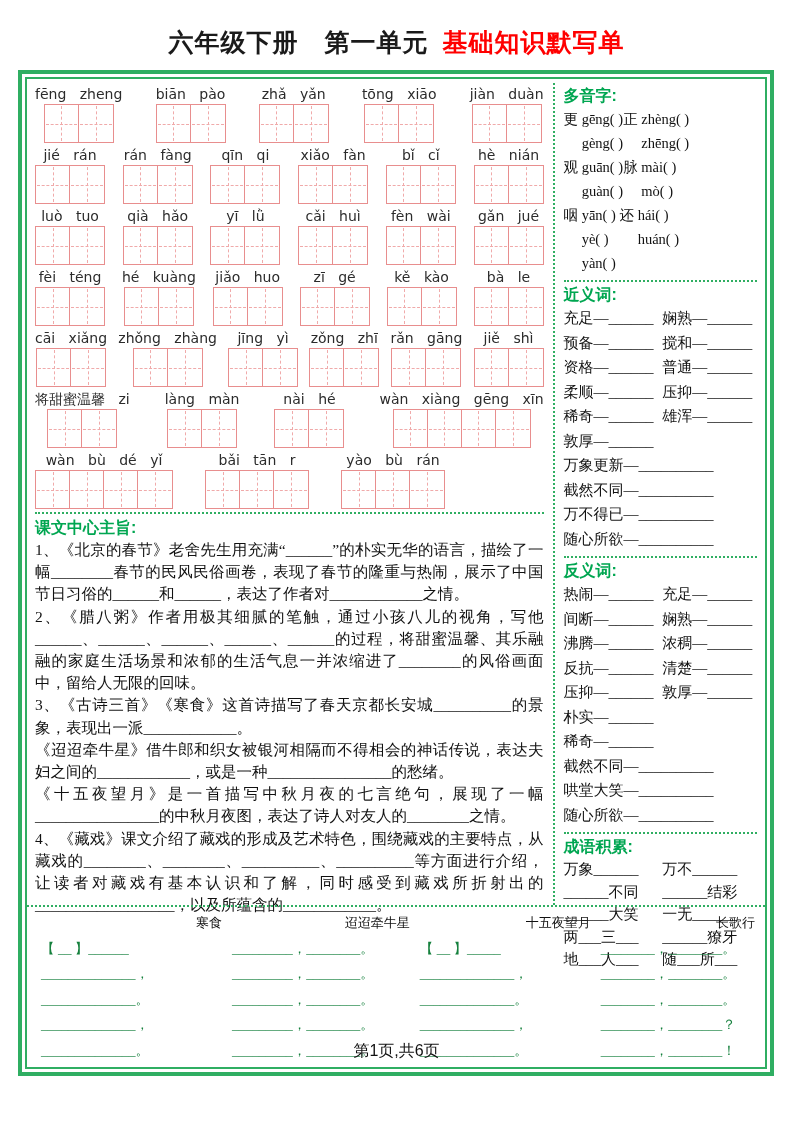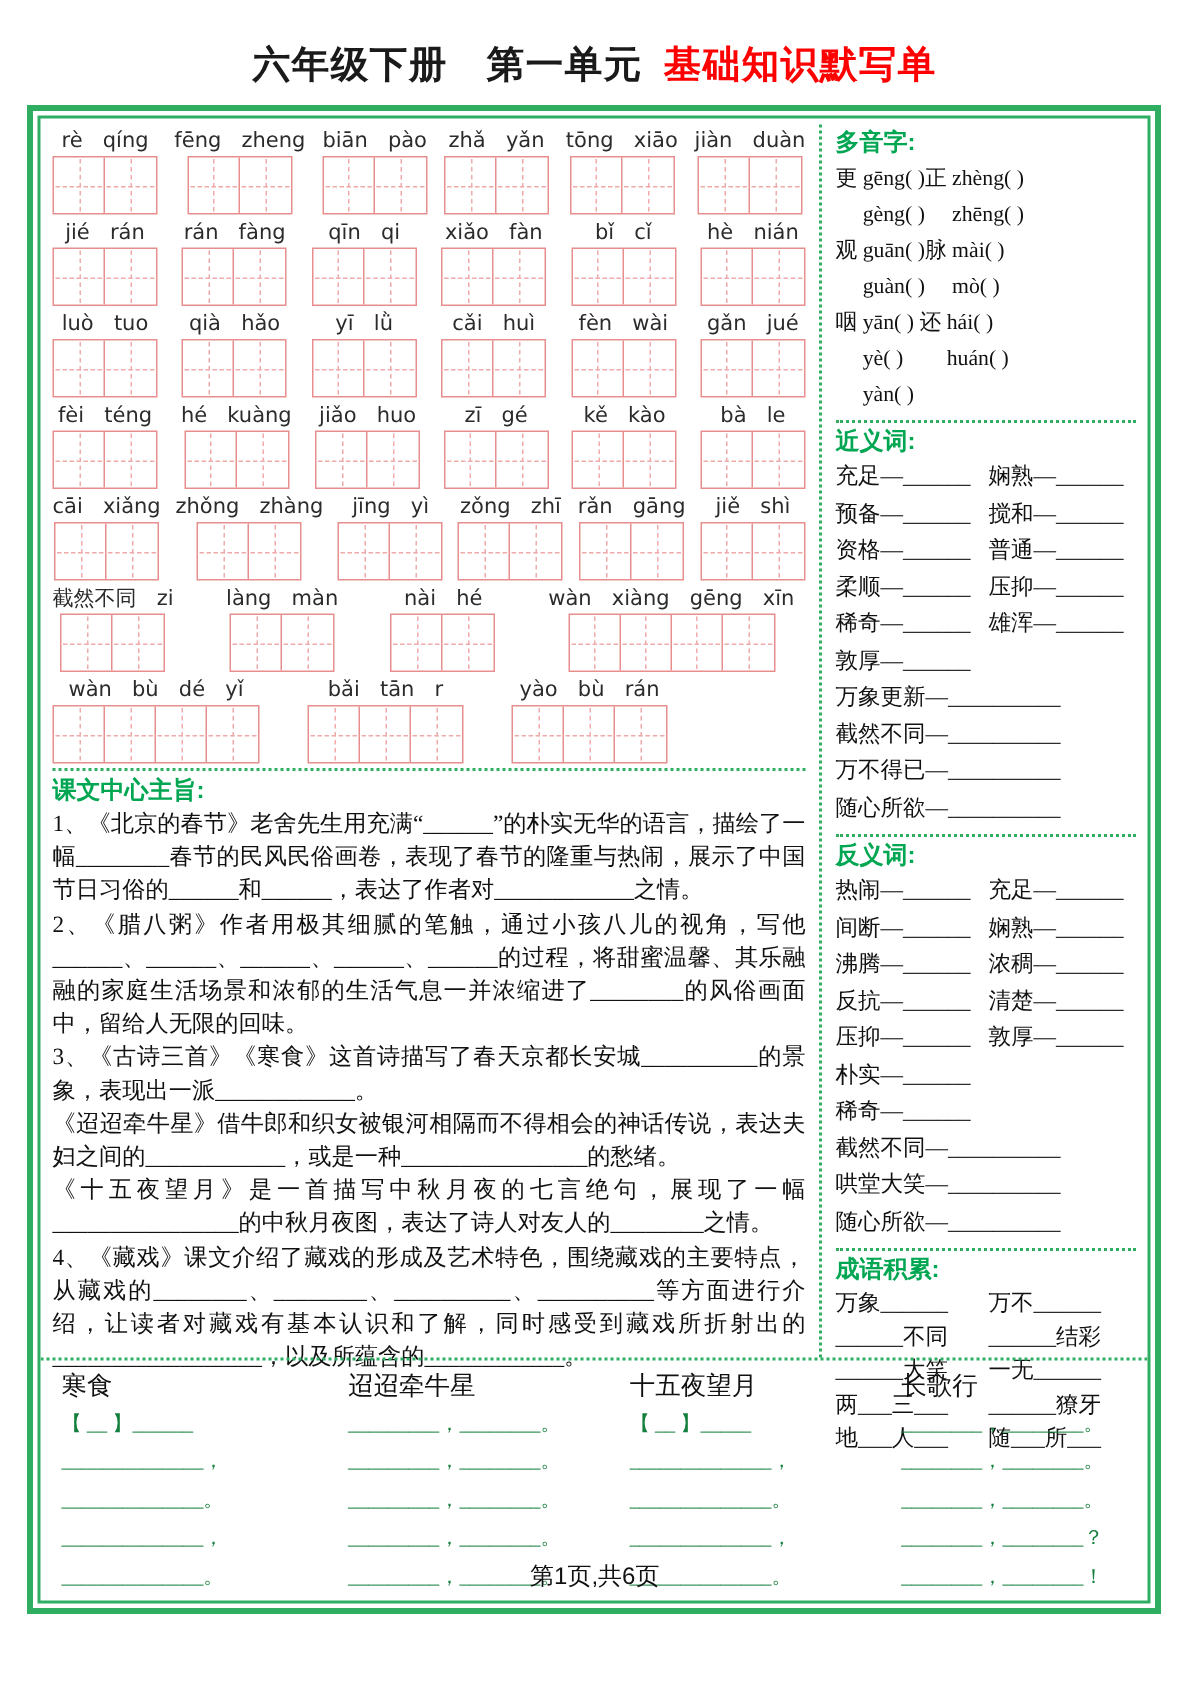--- a/index.html
+++ b/index.html
@@ -61,21 +61,21 @@
   .pair-grid { display: grid; grid-template-columns: 1fr 1fr; column-gap: 4px; }
   .pair-item, .long-item { font-size: 15px; line-height: 24.5px; color: #111; white-space: nowrap; }
   .cy-grid { display: grid; grid-template-columns: 1fr 1fr; column-gap: 4px; }
   .cy-item { font-size: 15px; line-height: 22.5px; color: #111; white-space: nowrap; }
   
   .poems {
     border-top: 2px dotted #2fae62;
     display: grid; grid-template-columns: 1.08fr 1.06fr 1.02fr 0.92fr;
     padding: 5px 10px 4px 14px; column-gap: 10px;
   }
-  .poem-title { text-align: left; font-size: 17px; line-height: 24px; color: #111; }
+  .poem-title { text-align: right; font-size: 13px; line-height: 24px; color: #111; font-family: Liberation Mono, monospace; }
   .poem-line { font-size: 13.5px; line-height: 25.5px; color: #15803d; white-space: nowrap; letter-spacing: 0; }
   
   .footer {
     position: absolute; left: 0; right: 0; top: 1041px;
     text-align: center; font-size: 16px; color: #111;
     font-family: "Liberation Sans", "DejaVu Sans", sans-serif;
   }
 </style>
 </head>
 <body>
@@ -86,27 +86,20 @@
 
 <div class="frame">
   <div class="frame-in">
 
     <div class="main">
 
       <div class="left">
         <div class="py-area">
           <div class="py-row">
 
-              <div class="py-item">
-                <div class="py-label">rè qíng</div>
-                <div class="boxes">
-                  <div class="cell"></div>
-                  <div class="cell"></div>
-                </div>
-              </div>
 
               <div class="py-item">
                 <div class="py-label">fēng zheng</div>
                 <div class="boxes">
                   <div class="cell"></div>
                   <div class="cell"></div>
                 </div>
               </div>
 
               <div class="py-item">
@@ -337,21 +330,21 @@
                 <div class="py-label">jiě shì</div>
                 <div class="boxes">
                   <div class="cell"></div>
                   <div class="cell"></div>
                 </div>
               </div>
             </div>
           <div class="py-row loose">
 
               <div class="py-item">
-                <div class="py-label">截然不同 zi</div>
+                <div class="py-label">将甜蜜温馨 zi</div>
                 <div class="boxes">
                   <div class="cell"></div>
                   <div class="cell"></div>
                 </div>
               </div>
 
               <div class="py-item">
                 <div class="py-label">làng màn</div>
                 <div class="boxes">
                   <div class="cell"></div>

